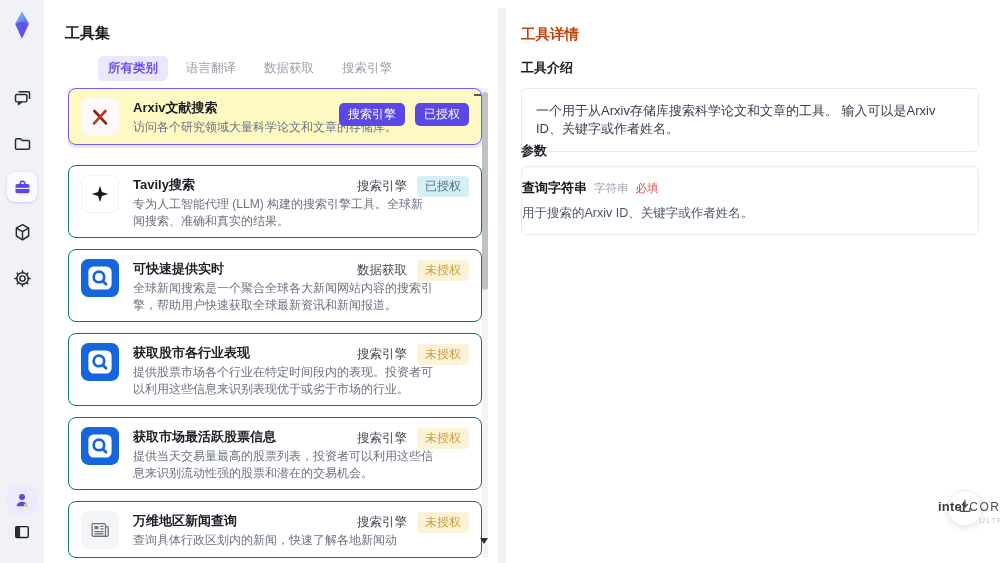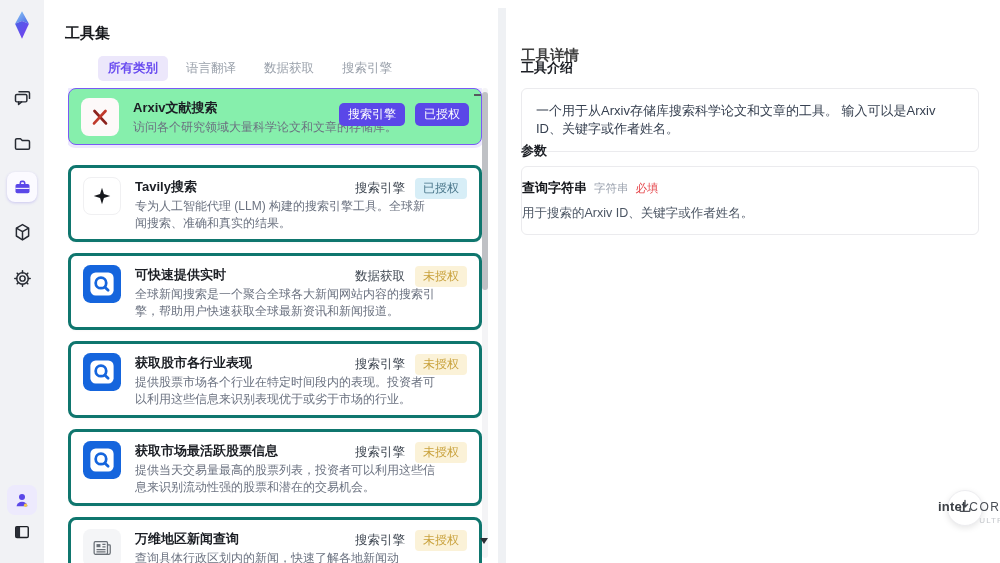--- a/index.html
+++ b/index.html
@@ -23,24 +23,24 @@
 
   .main-panel { position:absolute; left:44px; top:8px; width:454px; height:555px; background:#fff; }
   .main-title { position:absolute; left:21px; top:16px; font-size:15px; font-weight:bold; color:#17191d; }
 
   .tab-bar { position:absolute; left:21px; top:48px; display:flex; gap:8px;margin-left:33px; }
   .tab { border:none; background:transparent; font-family:inherit; font-size:12.5px; color:#9aa1ab;
     padding:4px 10px; border-radius:5px; cursor:pointer; white-space:nowrap; }
   .tab.active { background:#ece7fb; color:#6a4df0; font-weight:bold; }
 
   .tool-list { position:absolute; left:24px; top:80px; width:414px; height:475px; overflow:hidden; }
-  .tool-card { position:relative; background:#fff; border:3px solid #0f766e; border-radius:8px;
+  .tool-card { position:relative; background:#fff; border:1px solid #0f766e; border-radius:8px;
     padding:8px 12px; margin-bottom:11px; display:flex; align-items:flex-start;
     box-shadow:0 1px 2px rgba(0,0,0,.03); cursor:pointer; }
-  .tool-card.selected { border:1.5px solid #7a5af5; background:#86efac;
+  .tool-card.selected { border:1.5px solid #7a5af5; background:#fef9c3;
     box-shadow:0 0 0 3px rgba(122,90,245,.14); margin-bottom:20px; }
   .tool-icon { flex:0 0 38px; width:38px; height:38px; border-radius:8px; margin-right:14px;
     display:flex; align-items:center; justify-content:center; background:#f4f5f7; margin-top:1px; }
   .tool-icon.arxiv  { background:#fdf9f9; }
   .tool-icon.tavily { background:#ffffff; border:1px solid #f0f0f2; }
   .tool-icon.search-blue { background:transparent; }
   .tool-text { width:300px; }
   .tool-name { font-size:13px; font-weight:bold; color:#1b1e24; line-height:17px; padding-top:2px; }
   .tool-desc { font-size:12px; color:#6b7280; line-height:16.5px; margin-top:3px; }
   .tool-meta { position:absolute; right:12px; top:10px; display:flex; gap:10px; align-items:center;
@@ -55,21 +55,21 @@
 
   .scrollbar { position:absolute; left:438px; top:80px; width:6px; height:470px; background:#f4f4f6;
     border-radius:3px; cursor:pointer; }
   .scroll-thumb { position:absolute; left:0; top:4px; width:6px; height:198px; background:#bfc1c5; border-radius:3px; }
   .scroll-dash { position:absolute; left:430px; top:86px; width:7px; height:2px; background:#55585e; }
   .scroll-down-arrow { position:absolute; left:436px; top:530px; width:0; height:0;
     border-left:4px solid transparent; border-right:4px solid transparent; border-top:6px solid #2c2f35; }
 
   
   .detail-panel { position:absolute; left:506px; top:8px; width:494px; height:555px; background:#fff; }
-  .detail-title { position:absolute; left:15px; top:17px; font-size:14.5px; font-weight:bold; color:#404040;margin-top:21px; }
+  .detail-title { position:absolute; left:15px; top:17px; font-size:14.5px; font-weight:bold; color:#c2410c; }
   .section-heading { position:absolute; left:15px; font-size:13px; font-weight:bold; color:#1b1e24; }
   .intro-heading { top:51px; }
   .intro-box { position:absolute; left:15px; top:80px; width:458px; border:1px solid #ebebee;
     border-radius:6px; padding:13px 14px; font-size:13px; color:#374151; line-height:18px; background:#fff; }
   .params-heading { top:134px; }
   .param-box { position:absolute; left:15px; top:158px; width:458px; border:1px solid #ebebee;
     border-radius:6px; padding:12px 0; background:#fff; }
   .param-line { display:flex; align-items:baseline; gap:7px; }
   .param-name { font-size:13px; font-weight:bold; color:#15171c; }
   .param-type { font-size:11.5px; color:#9ca3af; }

